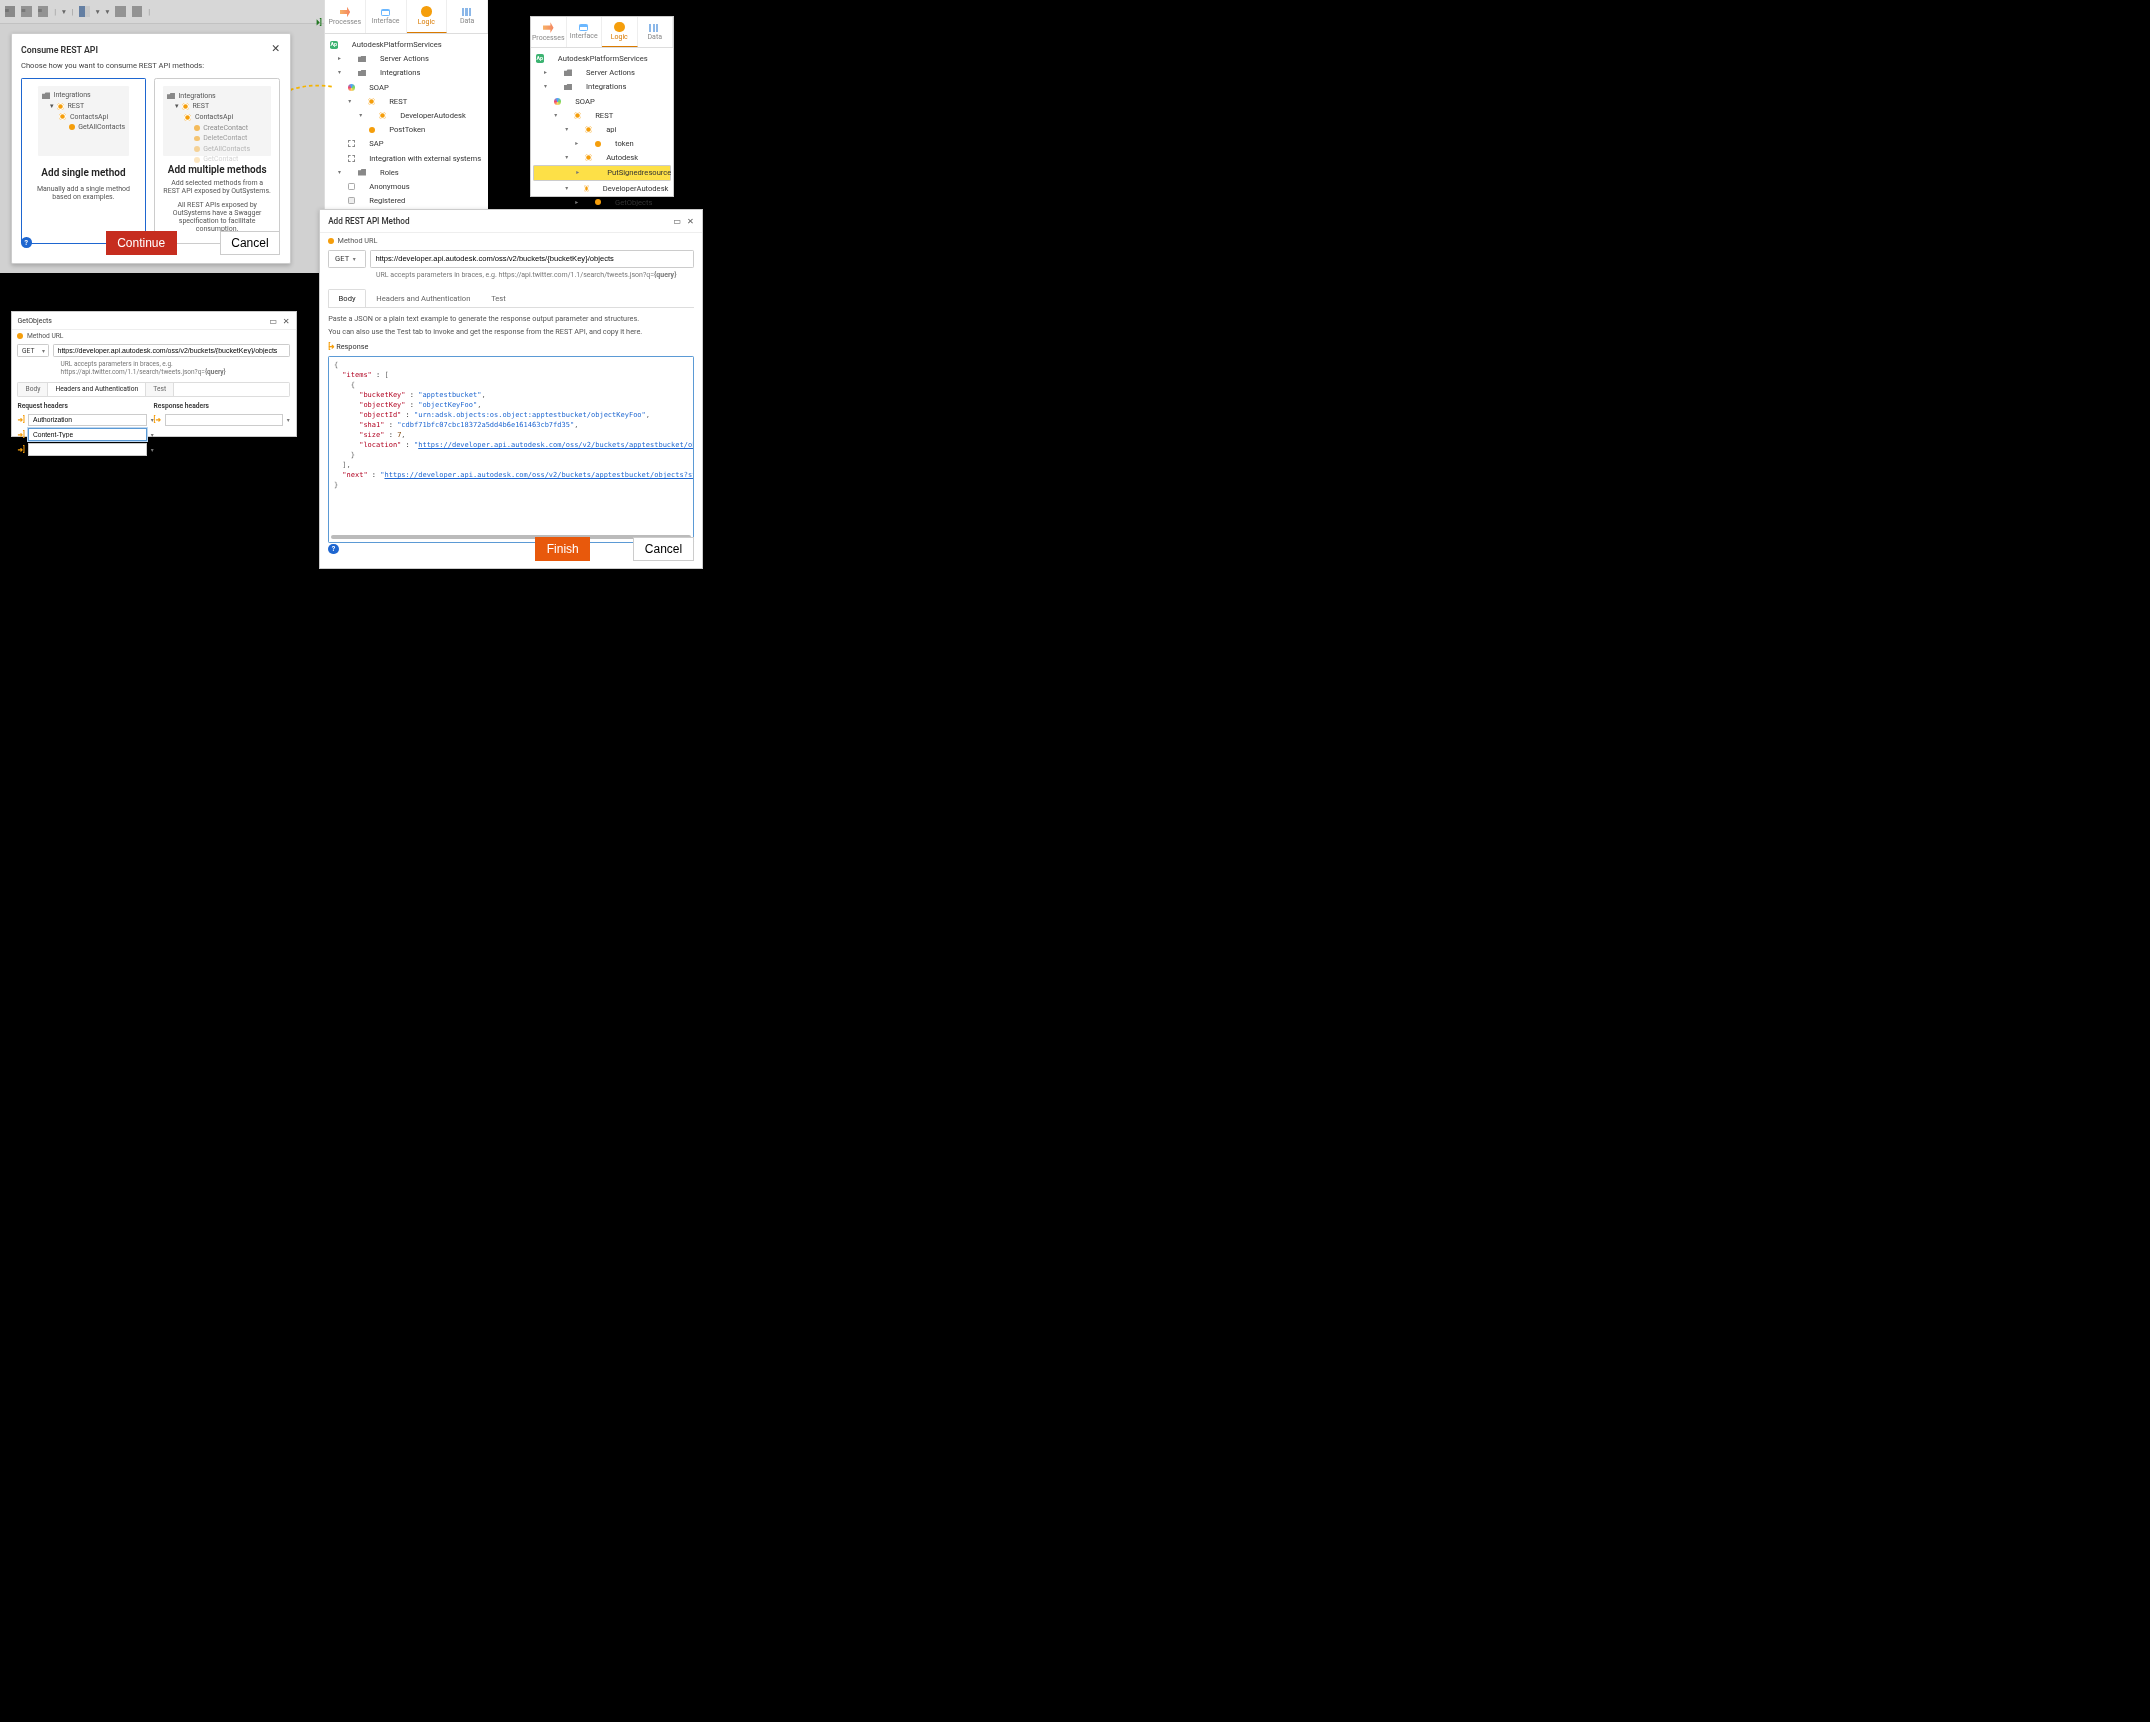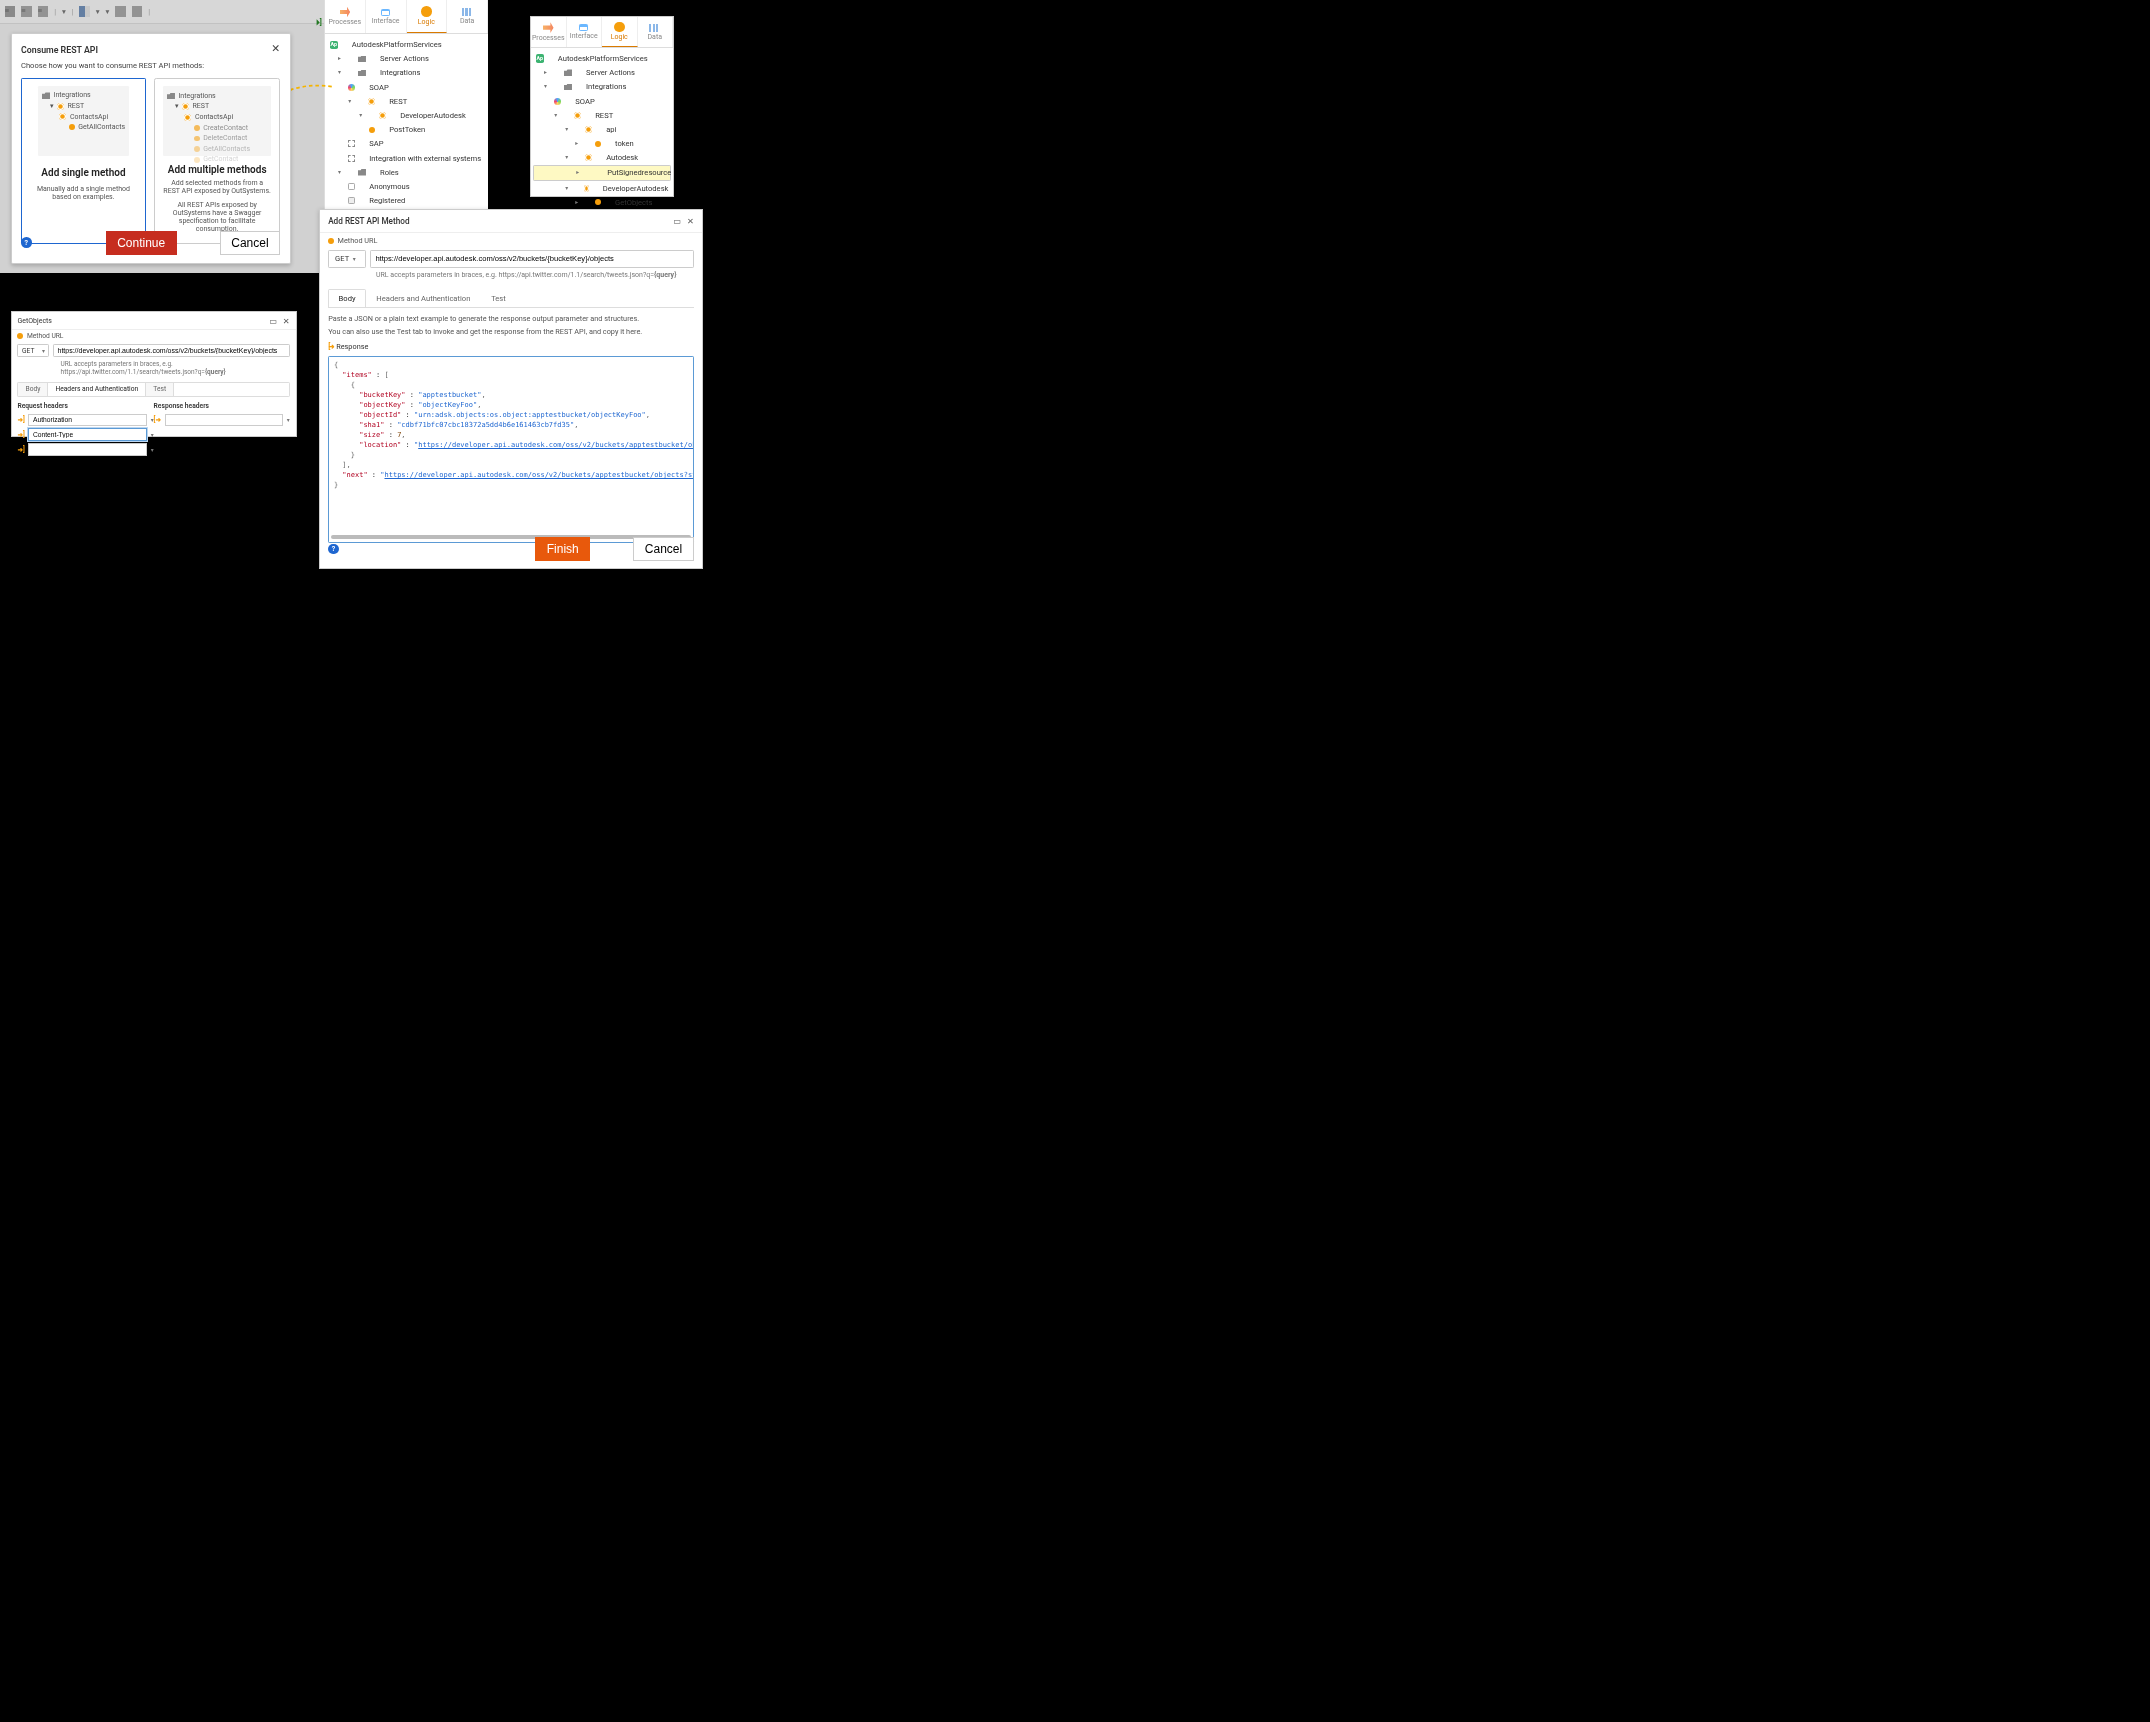--- a/index.html
+++ b/index.html
@@ -24,21 +24,21 @@
   .ide-tab.active { color:#d97a00; border-bottom:1.8px solid #d97a00; background:#fff; }
   .ide-tab .ticon { width:10.6px; height:10.6px; }
   .ticon.proc   { background:linear-gradient(90deg,#f7b267,#f4845f); clip-path:polygon(0 30%,70% 30%,70% 0,100% 50%,70% 100%,70% 70%,0 70%); }
   .ticon.iface  { border:1.2px solid #6ab7ff; border-radius:1.2px; width:9.4px; height:7px; background:#fff; position:relative; }
   .ticon.iface::after{content:'';position:absolute;left:0;right:0;top:0;height:1.8px;background:#6ab7ff;}
   .ticon.logic  { background:#f59e0b; border-radius:50%; }
   .ticon.data   { background:repeating-linear-gradient(90deg,#8bb7e8 0 2.3px,transparent 2.3px 3.5px); height:8.2px; }
 
   .tree { padding:3.5px 2.3px; font-size:7.6px; line-height:13px; }
   .tree .row { display:flex; align-items:center; gap:14px; padding:0.6px 2.3px; cursor:pointer; white-space:nowrap; }
-  .tree .row.sel { background:#fef9c3; }
+  .tree .row.sel { background:#fde047; }
   .tree .caret { width:5.9px; color:#777; font-size:5.9px; }
   .tree .ind-1 { padding-left:10.6px; } .tree .ind-2 { padding-left:21px; }
   .tree .ind-3 { padding-left:32px; } .tree .ind-4 { padding-left:42px; }
   .i-folder { width:8.2px; height:6.5px; background:#888; clip-path:polygon(0 20%,35% 20%,45% 0,100% 0,100% 100%,0 100%); }
   .i-mod { width:8.2px; height:8.2px; background:#3cb371; border-radius:1.8px; display:flex; align-items:center; justify-content:center; color:#fff; font-size:5.3px; font-weight:700; }
   .i-soap { width:7px; height:7px; border-radius:50%; background:conic-gradient(#4aa3ff,#7ed957,#ffd166,#ef476f,#4aa3ff); }
   .i-rest { width:7px; height:7px; border-radius:50%; background:#f59e0b; box-shadow:inset 0 0 0 1.2px #fff,inset 0 0 0 1.8px #f59e0b; }
   .i-orange { width:5.9px; height:5.9px; border-radius:50%; background:#f59e0b; }
   .i-ext { width:7px; height:7px; border:0.6px dashed #888; }
 

